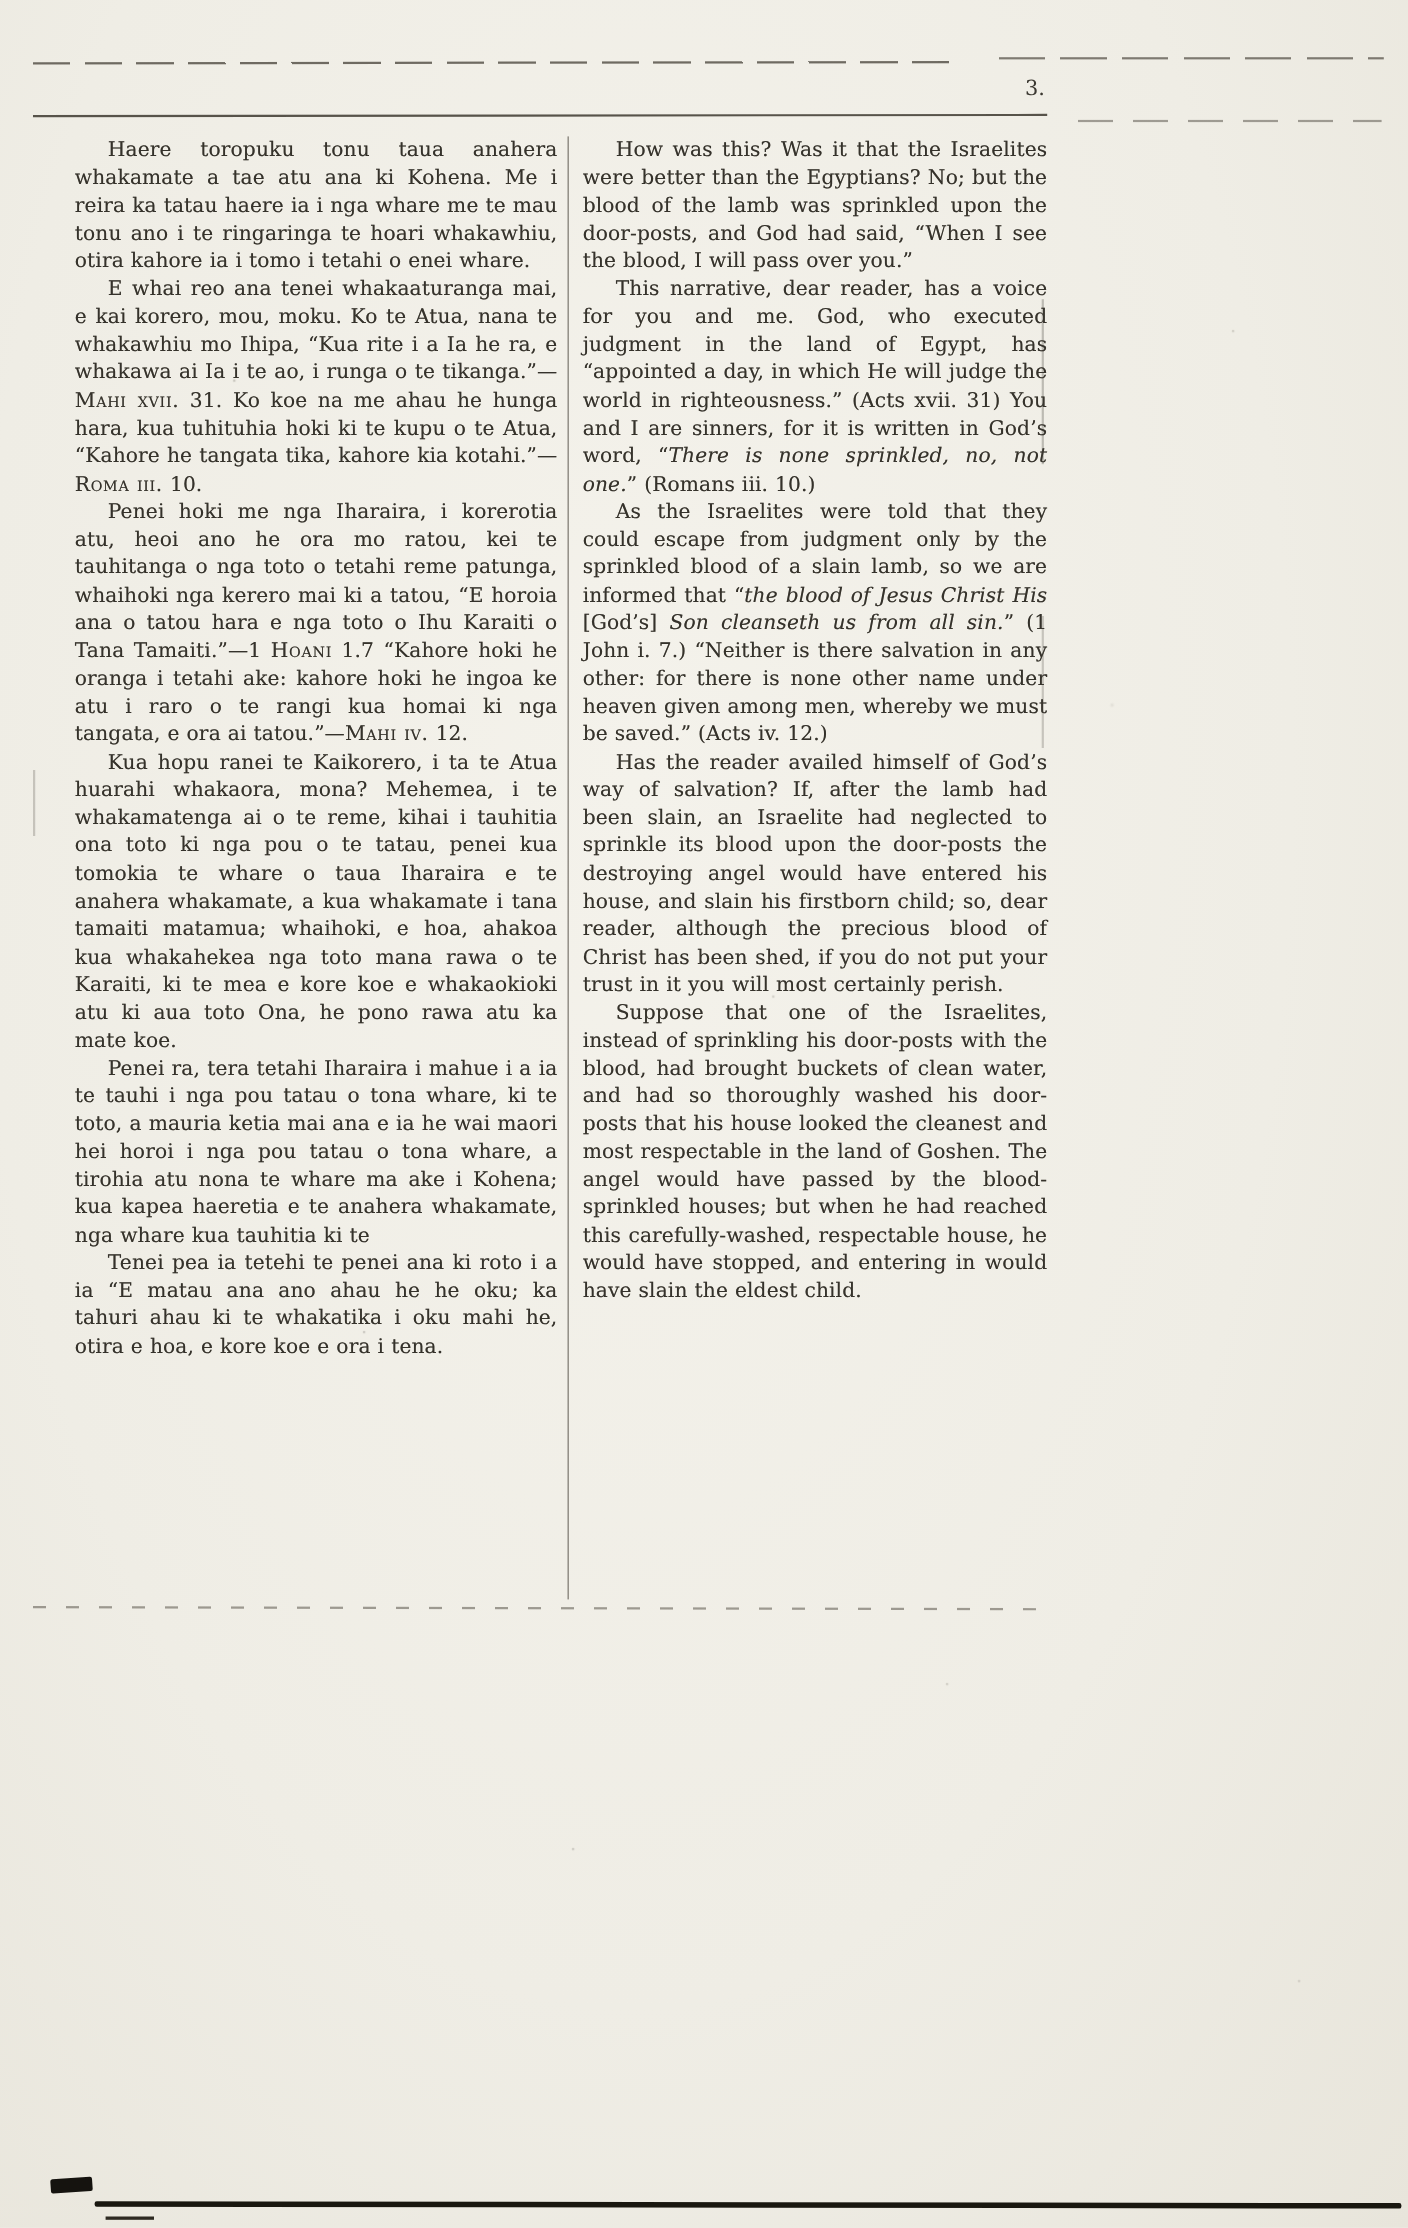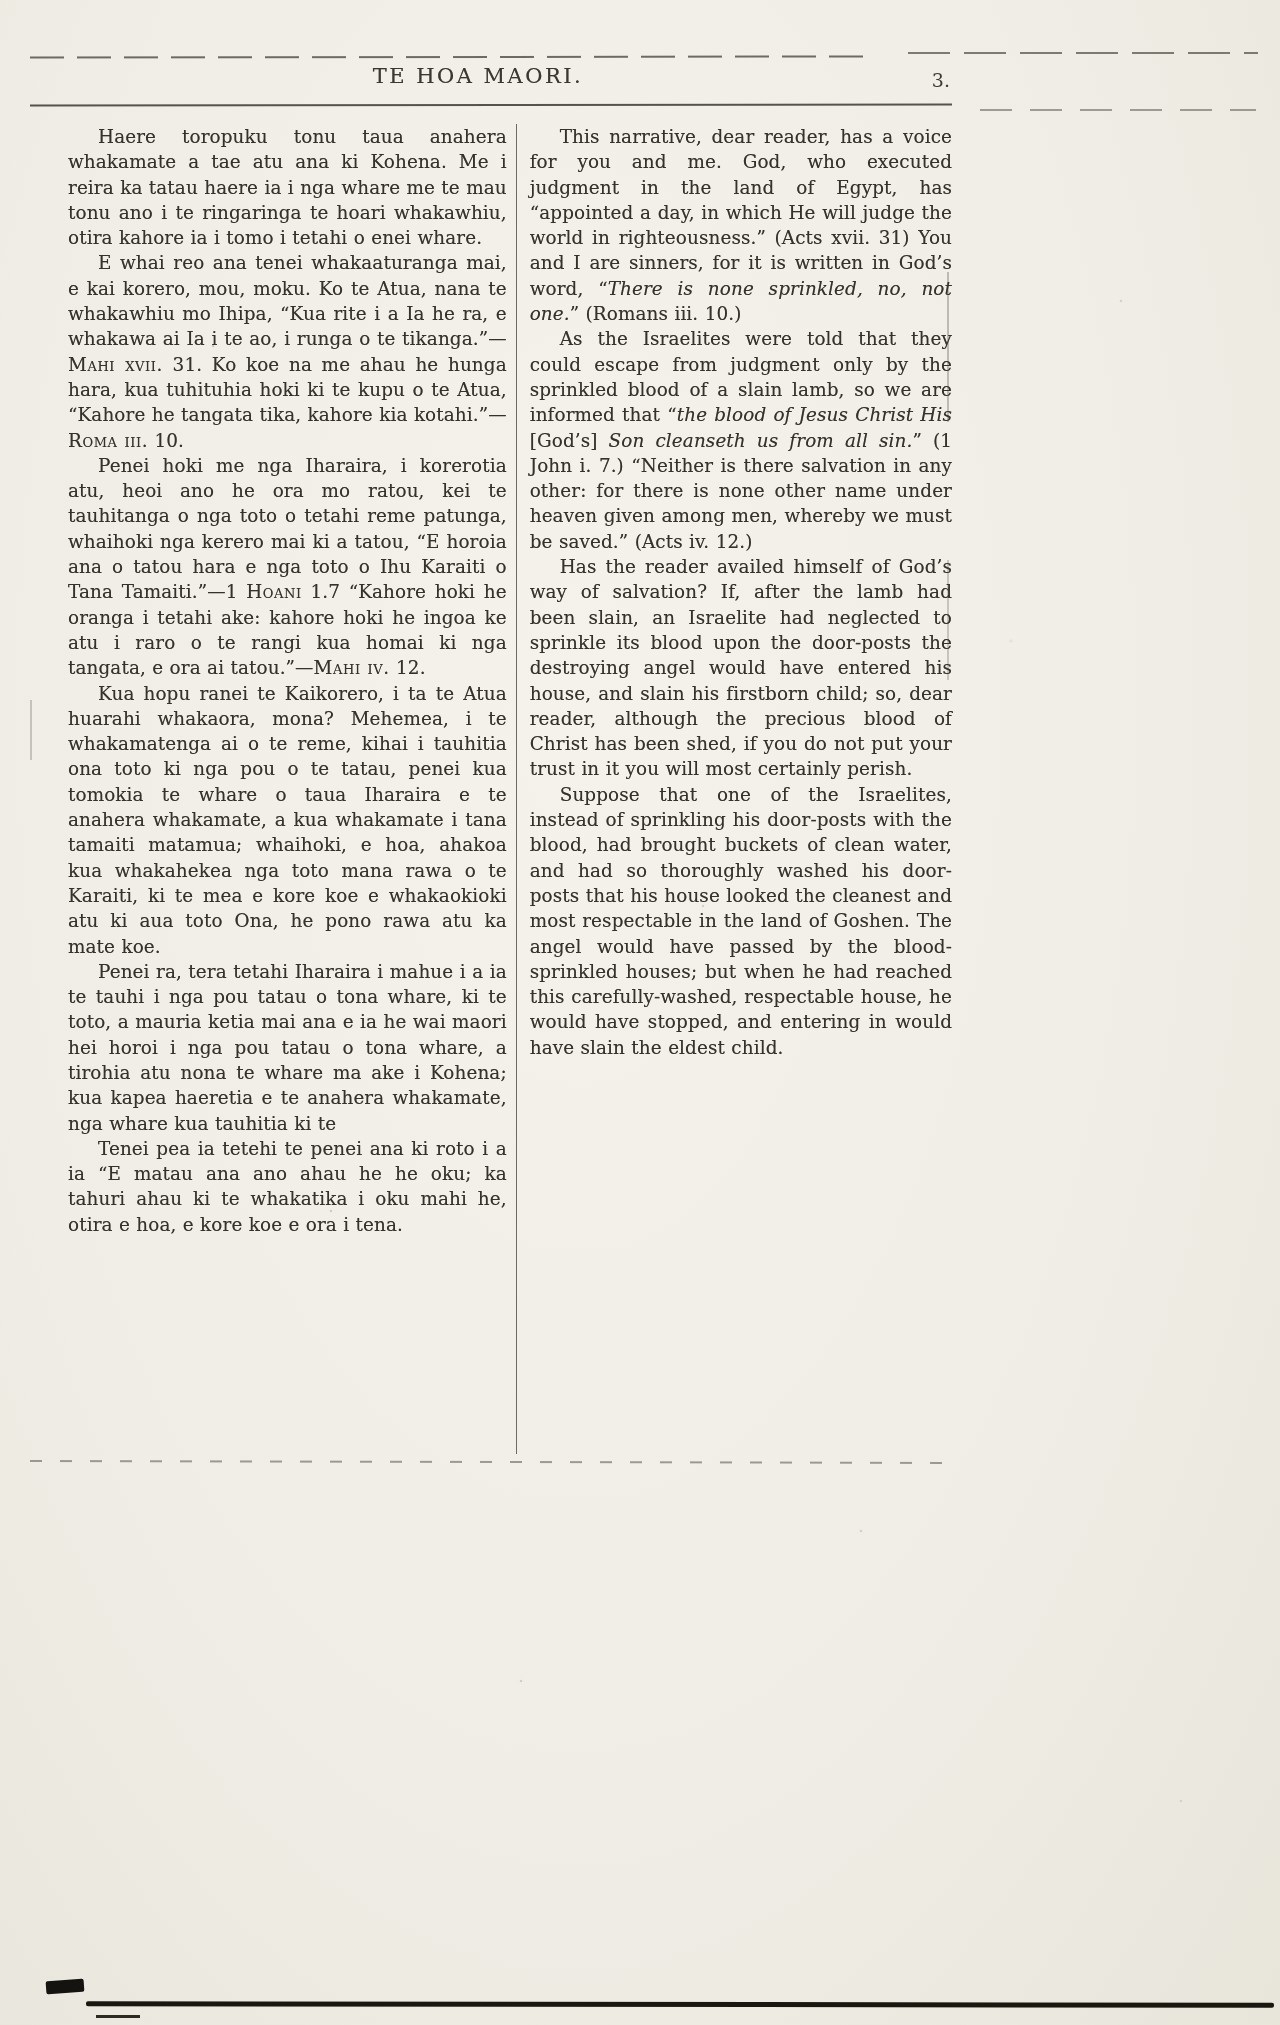--- a/index.html
+++ b/index.html
@@ -106,36 +106,36 @@
   }
 </style>
 </head>
 <body>
 
 <div class="page">
 
   <div class="artifact dash-top-left"></div>
   <div class="artifact dash-top-right"></div>
 
-  <div class="masthead-title">TE HOA MAORI.</div>
   <div class="masthead-page">3.</div>
   <div class="header-rule"></div>
   <div class="artifact dash-header-right"></div>
 
   <div class="columns">
     <div class="col col-left" lang="mi">
         <p class="para"><span>Haere toropuku tonu taua anahera whakamate a tae atu ana ki Kohena. Me i reira ka tatau haere ia i nga whare me te mau tonu ano i te ringaringa te hoari whakawhiu, otira kahore ia i tomo i tetahi o enei whare.</span></p>
         <p class="para"><span>E whai reo ana tenei whakaaturanga mai, e kai korero, mou, moku. Ko te Atua, nana te whakawhiu mo Ihipa, “Kua rite i a Ia he ra, e whakawa ai Ia i te ao, i runga o te tikanga.”—</span><span class="sc">Mahi xvii.</span><span> 31. Ko koe na me ahau he hunga hara, kua tuhituhia hoki ki te kupu o te Atua, “Kahore he tangata tika, kahore kia kotahi.”—</span><span class="sc">Roma iii.</span><span> 10.</span></p>
         <p class="para"><span>Penei hoki me nga Iharaira, i korerotia atu, heoi ano he ora mo ratou, kei te tauhitanga o nga toto o tetahi reme patunga, whaihoki nga kerero mai ki a tatou, “E horoia ana o tatou hara e nga toto o Ihu Karaiti o Tana Tamaiti.”—1 </span><span class="sc">Hoani</span><span> 1.7 “Kahore hoki he oranga i tetahi ake: kahore hoki he ingoa ke atu i raro o te rangi kua homai ki nga tangata, e ora ai tatou.”—</span><span class="sc">Mahi iv.</span><span> 12.</span></p>
         <p class="para"><span>Kua hopu ranei te Kaikorero, i ta te Atua huarahi whakaora, mona? Mehemea, i te whakamatenga ai o te reme, kihai i tauhitia ona toto ki nga pou o te tatau, penei kua tomokia te whare o taua Iharaira e te anahera whakamate, a kua whakamate i tana tamaiti matamua; whaihoki, e hoa, ahakoa kua whakahekea nga toto mana rawa o te Karaiti, ki te mea e kore koe e whakaokioki atu ki aua toto Ona, he pono rawa atu ka mate koe.</span></p>
         <p class="para"><span>Penei ra, tera tetahi Iharaira i mahue i a ia te tauhi i nga pou tatau o tona whare, ki te toto, a mauria ketia mai ana e ia he wai maori hei horoi i nga pou tatau o tona whare, a tirohia atu nona te whare ma ake i Kohena; kua kapea haeretia e te anahera whakamate, nga whare kua tauhitia ki te</span></p>
         <p class="para"><span>Tenei pea ia tetehi te penei ana ki roto i a ia “E matau ana ano ahau he he oku; ka tahuri ahau ki te whakatika i oku mahi he, otira e hoa, e kore koe e ora i tena.</span></p>
       </div>
     <div class="divider"></div>
     <div class="col col-right" lang="en">
+        <p class="para"><span>How was this? Was it that the Israelites were better than the Egyptians? No; but the blood of the lamb was sprinkled upon the door-posts, and God had said, “When I see the blood, I will pass over you.”</span></p>
         <p class="para"><span>This narrative, dear reader, has a voice for you and me. God, who executed judgment in the land of Egypt, has “appointed a day, in which He will judge the world in righteousness.” (Acts xvii. 31) You and I are sinners, for it is written in God’s word, “</span><span class="it">There is none sprinkled, no, not one.</span><span>” (Romans iii. 10.)</span></p>
         <p class="para"><span>As the Israelites were told that they could escape from judgment only by the sprinkled blood of a slain lamb, so we are informed that “</span><span class="it">the blood of Jesus Christ His</span><span> [God’s] </span><span class="it">Son cleanseth us from all sin.</span><span>” (1 John i. 7.) “Neither is there salvation in any other: for there is none other name under heaven given among men, whereby we must be saved.” (Acts iv. 12.)</span></p>
         <p class="para"><span>Has the reader availed himself of God’s way of salvation? If, after the lamb had been slain, an Israelite had neglected to sprinkle its blood upon the door-posts the destroying angel would have entered his house, and slain his firstborn child; so, dear reader, although the precious blood of Christ has been shed, if you do not put your trust in it you will most certainly perish.</span></p>
         <p class="para"><span>Suppose that one of the Israelites, instead of sprinkling his door-posts with the blood, had brought buckets of clean water, and had so thoroughly washed his door-posts that his house looked the cleanest and most respectable in the land of Goshen. The angel would have passed by the blood-sprinkled houses; but when he had reached this carefully-washed, respectable house, he would have stopped, and entering in would have slain the eldest child.</span></p>
       </div>
   </div>
 
   <div class="artifact edge-right-a"></div>
   <div class="artifact edge-right-b"></div>
   <div class="artifact edge-left-a"></div>

